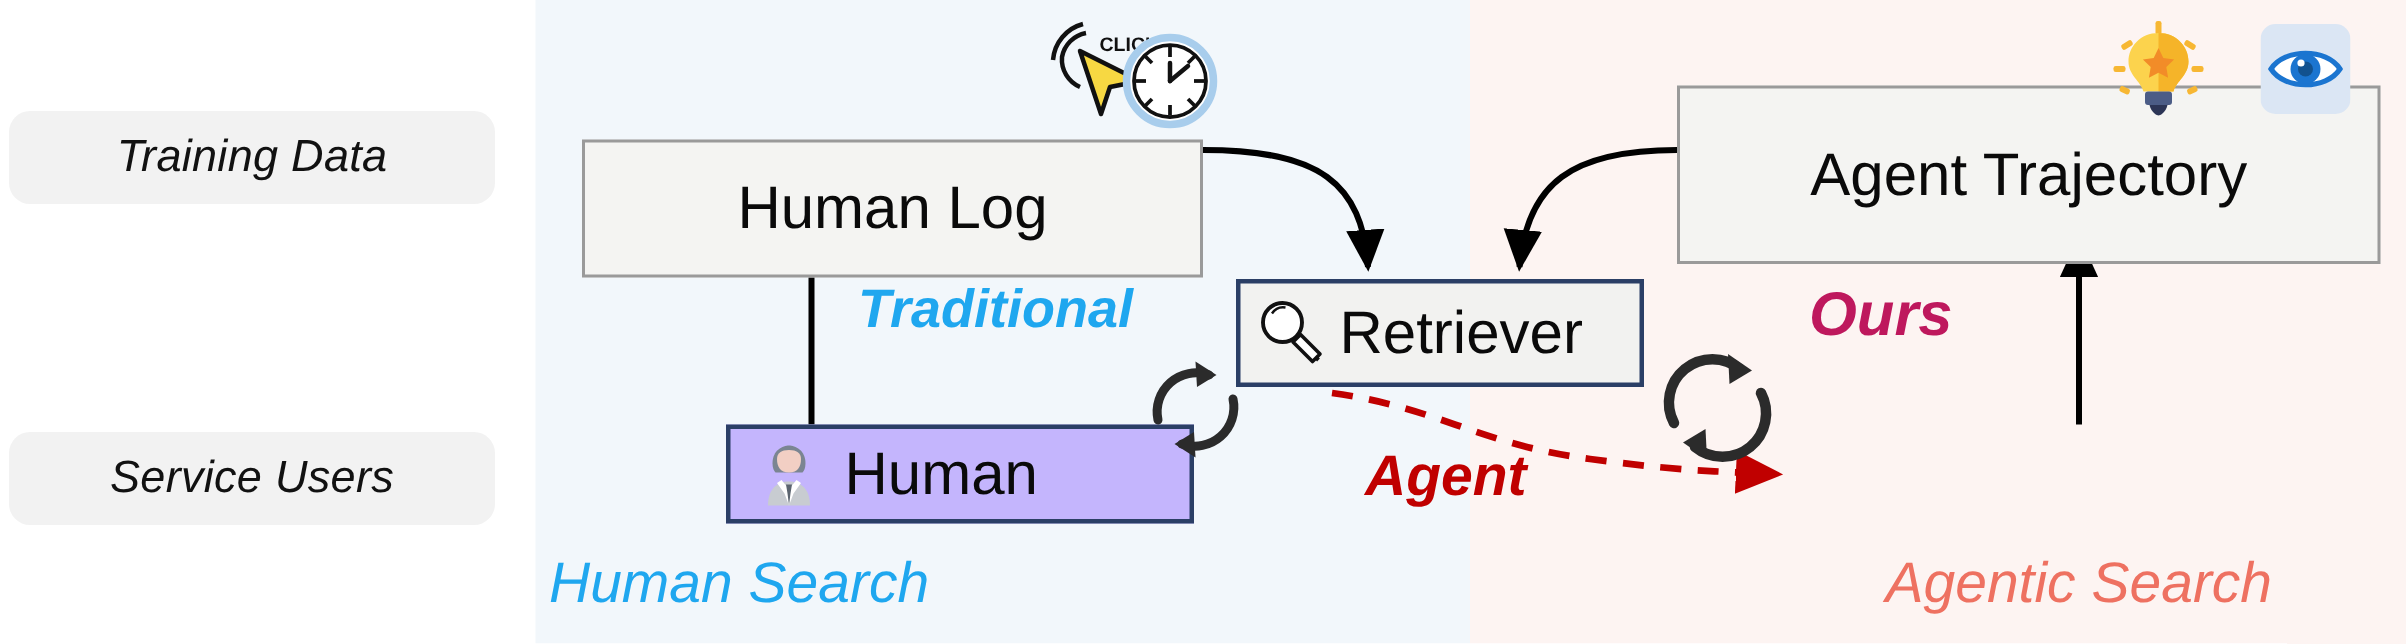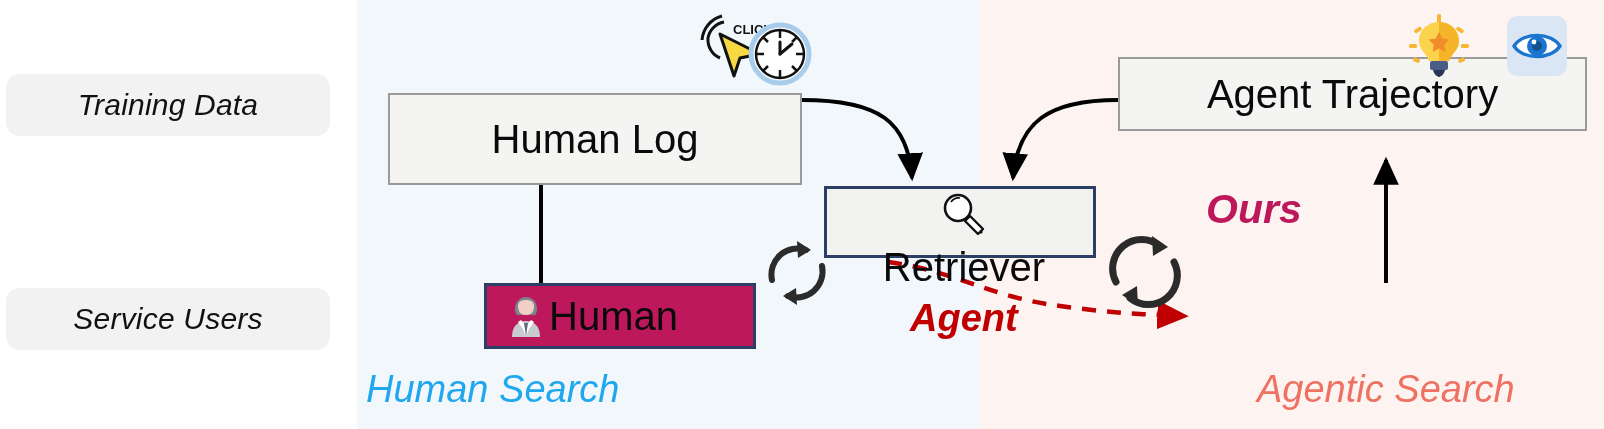--- a/index.html
+++ b/index.html
@@ -52,37 +52,37 @@
     background: #f4f4f2;
     border: 2px solid #9a9a9a;
     white-space: nowrap;
   }
   .node .node-label { line-height: 1; }
 
   #node-human-log {
     left: 388px; top: 57px; width: 414px; height: 92px; margin-top: 36px;
   }
   #node-agent-trajectory {
-    left: 1118px; top: 57px; width: 469px; height: 74px;
+    left: 1118px; top: 57px; width: 469px; height: 119px;
   }
   #node-retriever {
     left: 824px; top: 186px; width: 272px; height: 72px;
     border: 3px solid #2b3f66;
     background: #f2f2f0;
     justify-content: flex-start;
     padding-left: 8px;
     gap: 6px;
-    flex-direction: column;
   }
   #node-human {
-    left: 484px; top: 283px; width: 272px; height: 66px;
+    left: 484px; top: 283px; width: 312px; height: 66px;
     border: 3px solid #2b3f66;
-    background: #be185d;
+    background: #c4b5fd;
     justify-content: flex-start;
     padding-left: 16px;
+    gap: 14px;
   }
   #node-agent {
     left: 1196px; top: 283px; width: 266px; height: 66px;
     border: 3px solid #2b3f66;
     background: #fae9e6;
     justify-content: flex-start;
     padding-left: 16px;
     gap: 14px;
   }
 
@@ -260,19 +260,20 @@
 
   <div id="icon-sync-right">
     <svg viewBox="0 0 82 82" width="82" height="82">
       <path d="M12,52 A29,29 0 0 1 56,16" fill="none" stroke="#2b2b2b" stroke-width="7" stroke-linecap="round"></path>
       <path d="M48,6 L64,17 L49,26 Z" fill="#2b2b2b"></path>
       <path d="M70,32 A29,29 0 0 1 26,68" fill="none" stroke="#2b2b2b" stroke-width="7" stroke-linecap="round"></path>
       <path d="M34,76 L18,65 L33,56 Z" fill="#2b2b2b"></path>
     </svg>
   </div>
 
+  <div class="emph" id="text-traditional">Traditional</div>
   <div class="emph" id="text-ours">Ours</div>
   <div class="emph" id="text-target">Agent</div>
 
   <div class="caption" id="caption-human-search">Human Search</div>
   <div class="caption" id="caption-agentic-search">Agentic Search</div>
 
 </div>
 
 </body></html>

